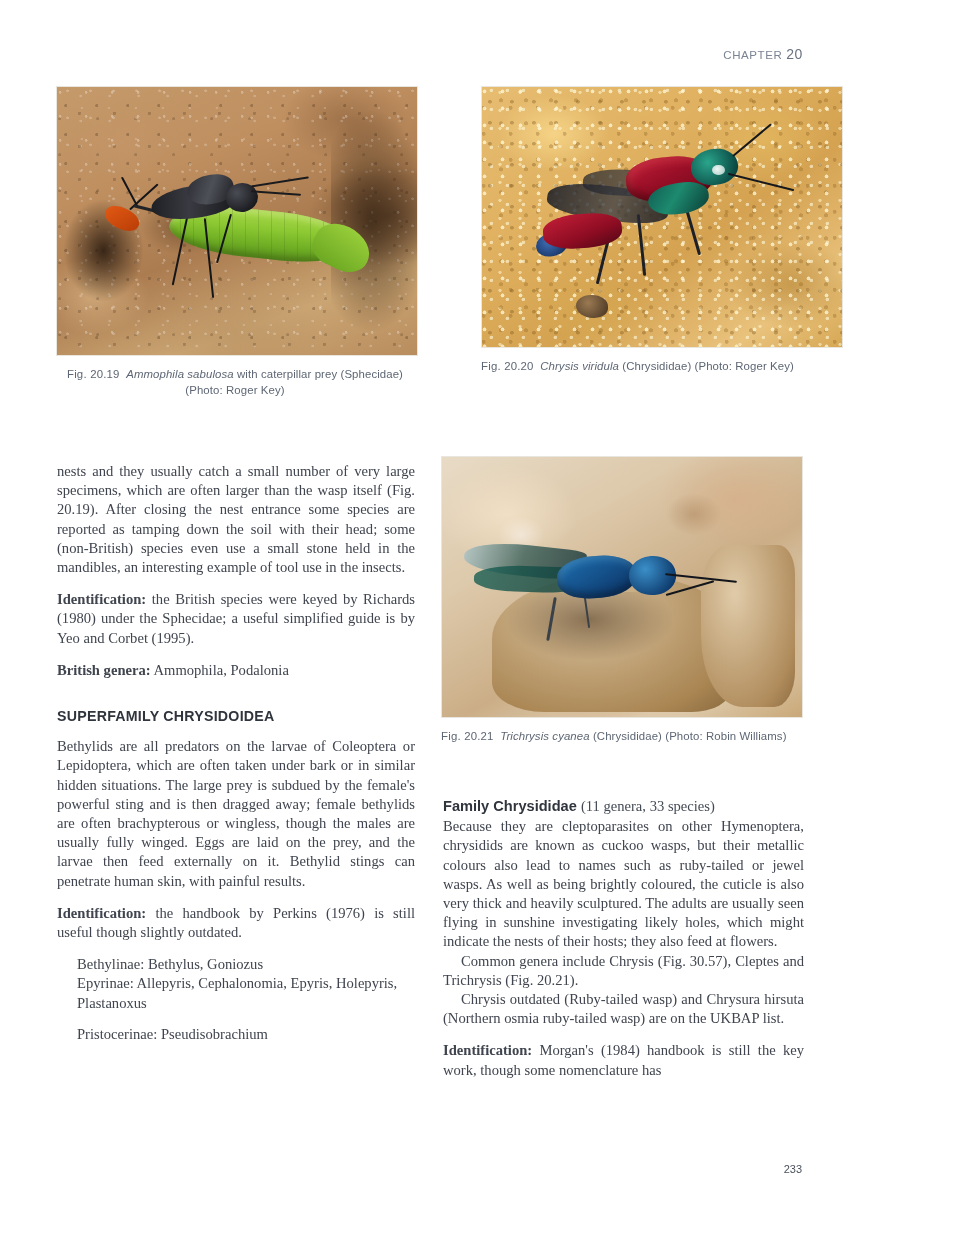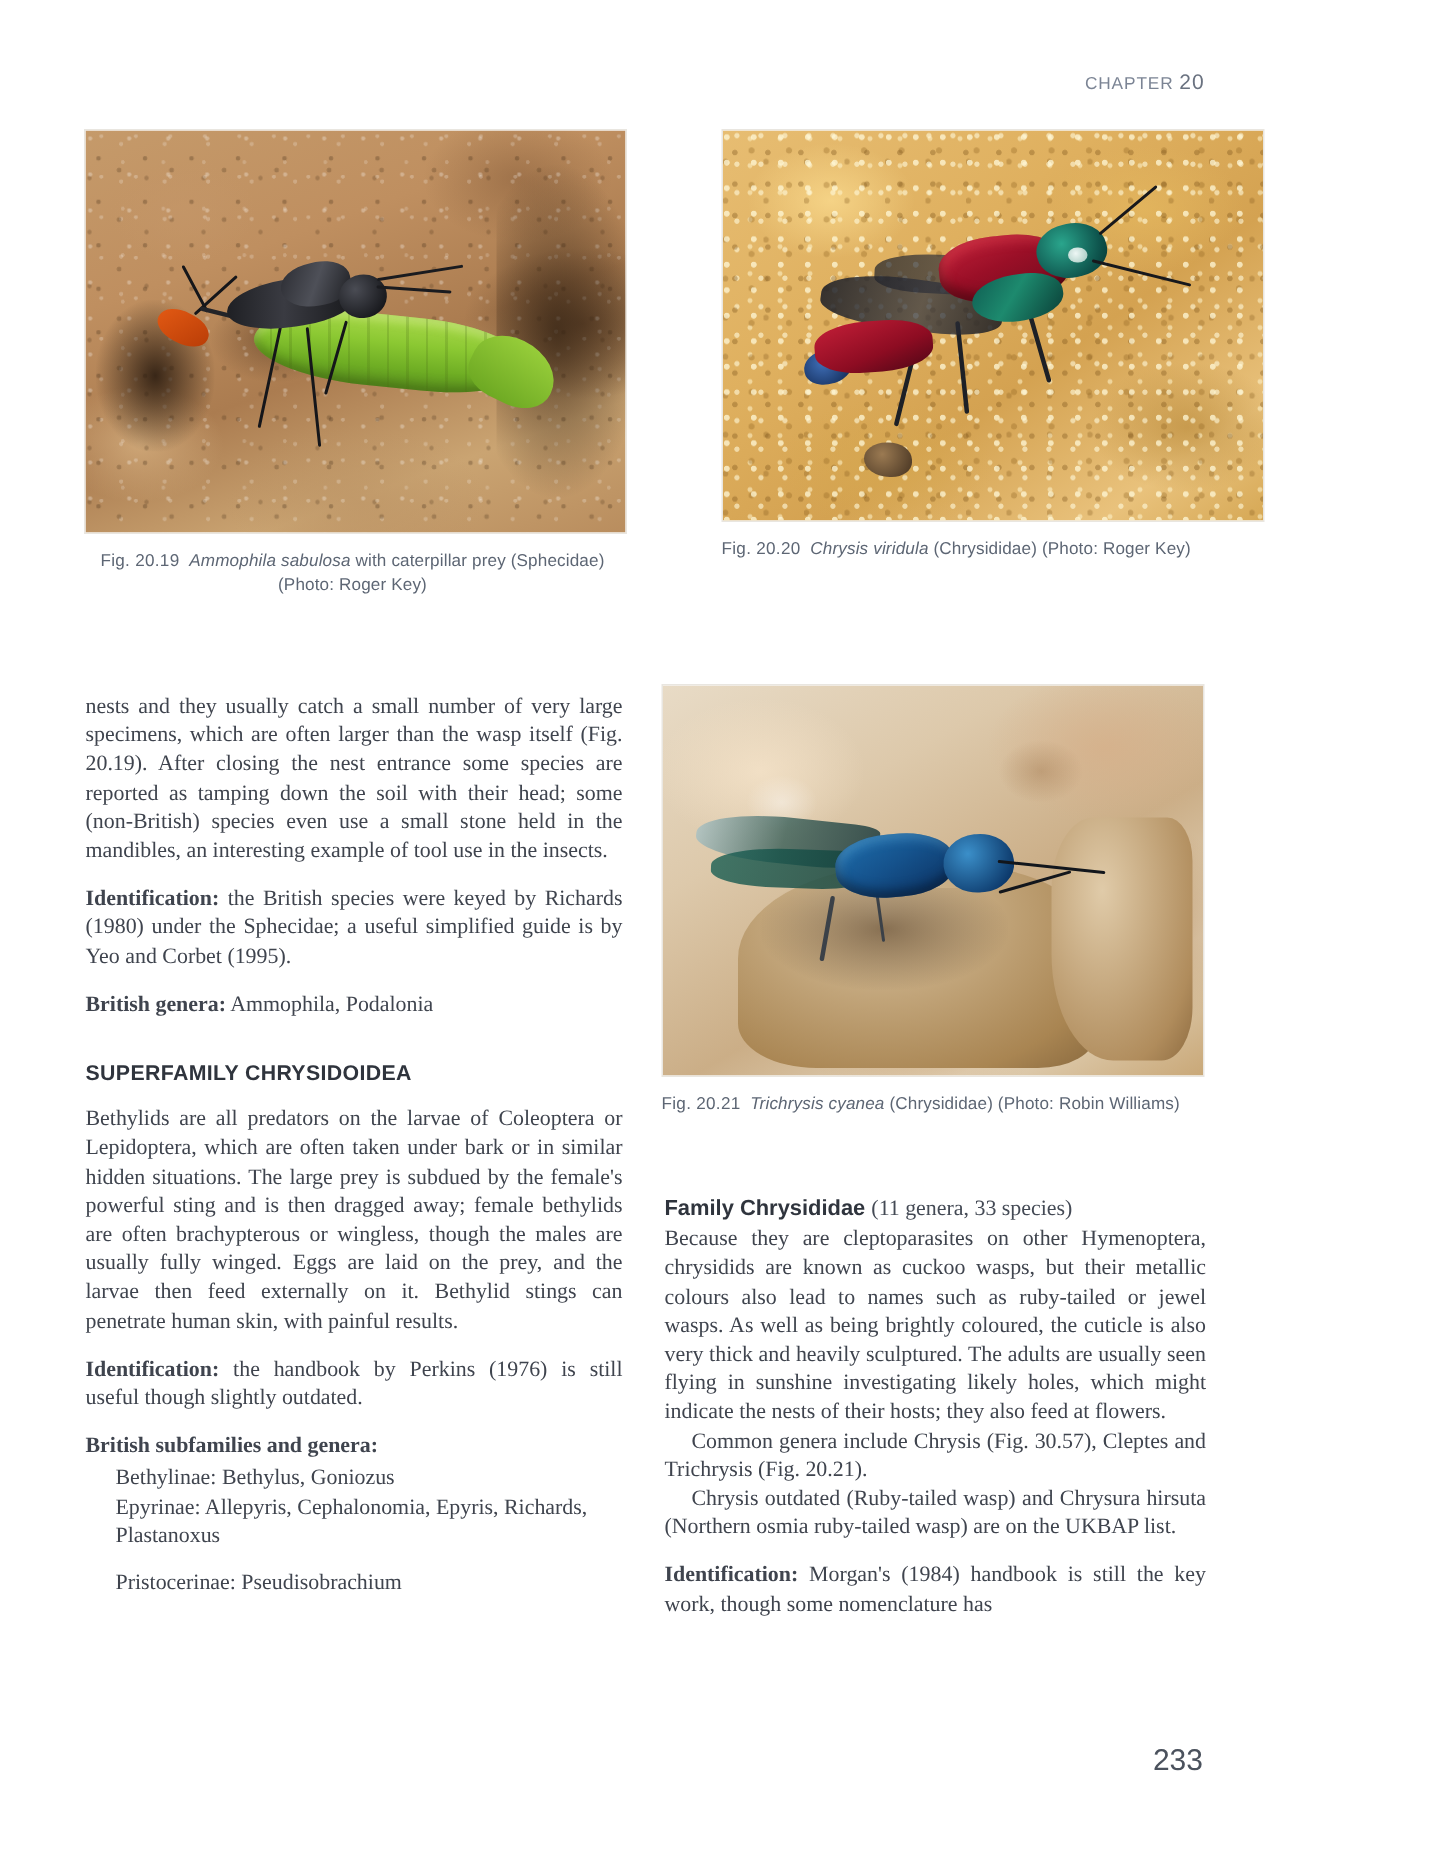--- a/index.html
+++ b/index.html
@@ -345,21 +345,21 @@
   }
   .sub-list { margin: 0; text-align: left; }
   .sub-list .lvl1 { padding-left: 20px; }
   .sub-list .lvl2 { padding-left: 20px; text-indent: 0; }
   .indent { text-indent: 18px; }
   .folio {
     position: absolute;
     right: 158px;
     top: 1163px;
     font-family: "Liberation Sans", sans-serif;
-    font-size: 20px;
+    font-size: 11px;
     color: #4b525d;
   }
 </style>
 </head>
 <body>
 
 <div class="page">
 
   <div class="running-head">
     <span>CHAPTER</span>
@@ -464,28 +464,27 @@
     <div class="sec-head">SUPERFAMILY CHRYSIDOIDEA</div>
 
 
     <p style="margin-top:1px">Bethylids are all predators on the larvae of Coleoptera or Lepidoptera, which are often taken under bark or in similar hidden situations. The large prey is subdued by the female's powerful sting and is then dragged away; female bethylids are often brachypterous or wingless, though the males are usually fully winged. Eggs are laid on the prey, and the larvae then feed externally on it. Bethylid stings can penetrate human skin, with painful results.</p>
 
     <p>
       <span class="bd">Identification:</span><span> the handbook by Perkins (1976) is still useful though slightly outdated.</span>
     </p>
 
     <div class="sub-list">
-      <div class="bd" style="margin-bottom:2px">British subfamilies and genera:</div>
       <div class="lvl1">
         <span>Bethylinae:</span>
         <span class="it">Bethylus, Goniozus</span>
       </div>
       <div class="lvl2">
         <span>Epyrinae:</span>
-        <span class="it">Allepyris, Cephalonomia, Epyris, Richards, Plastanoxus</span>
+        <span class="it">Allepyris, Cephalonomia, Epyris, Holepyris, Plastanoxus</span>
       </div>
       <div class="lvl1" style="margin-top:12px">
         <span>Pristocerinae:</span>
         <span class="it">Pseudisobrachium</span>
       </div>
     </div>
 
   </div>
 
   <div class="col" id="col-right">

